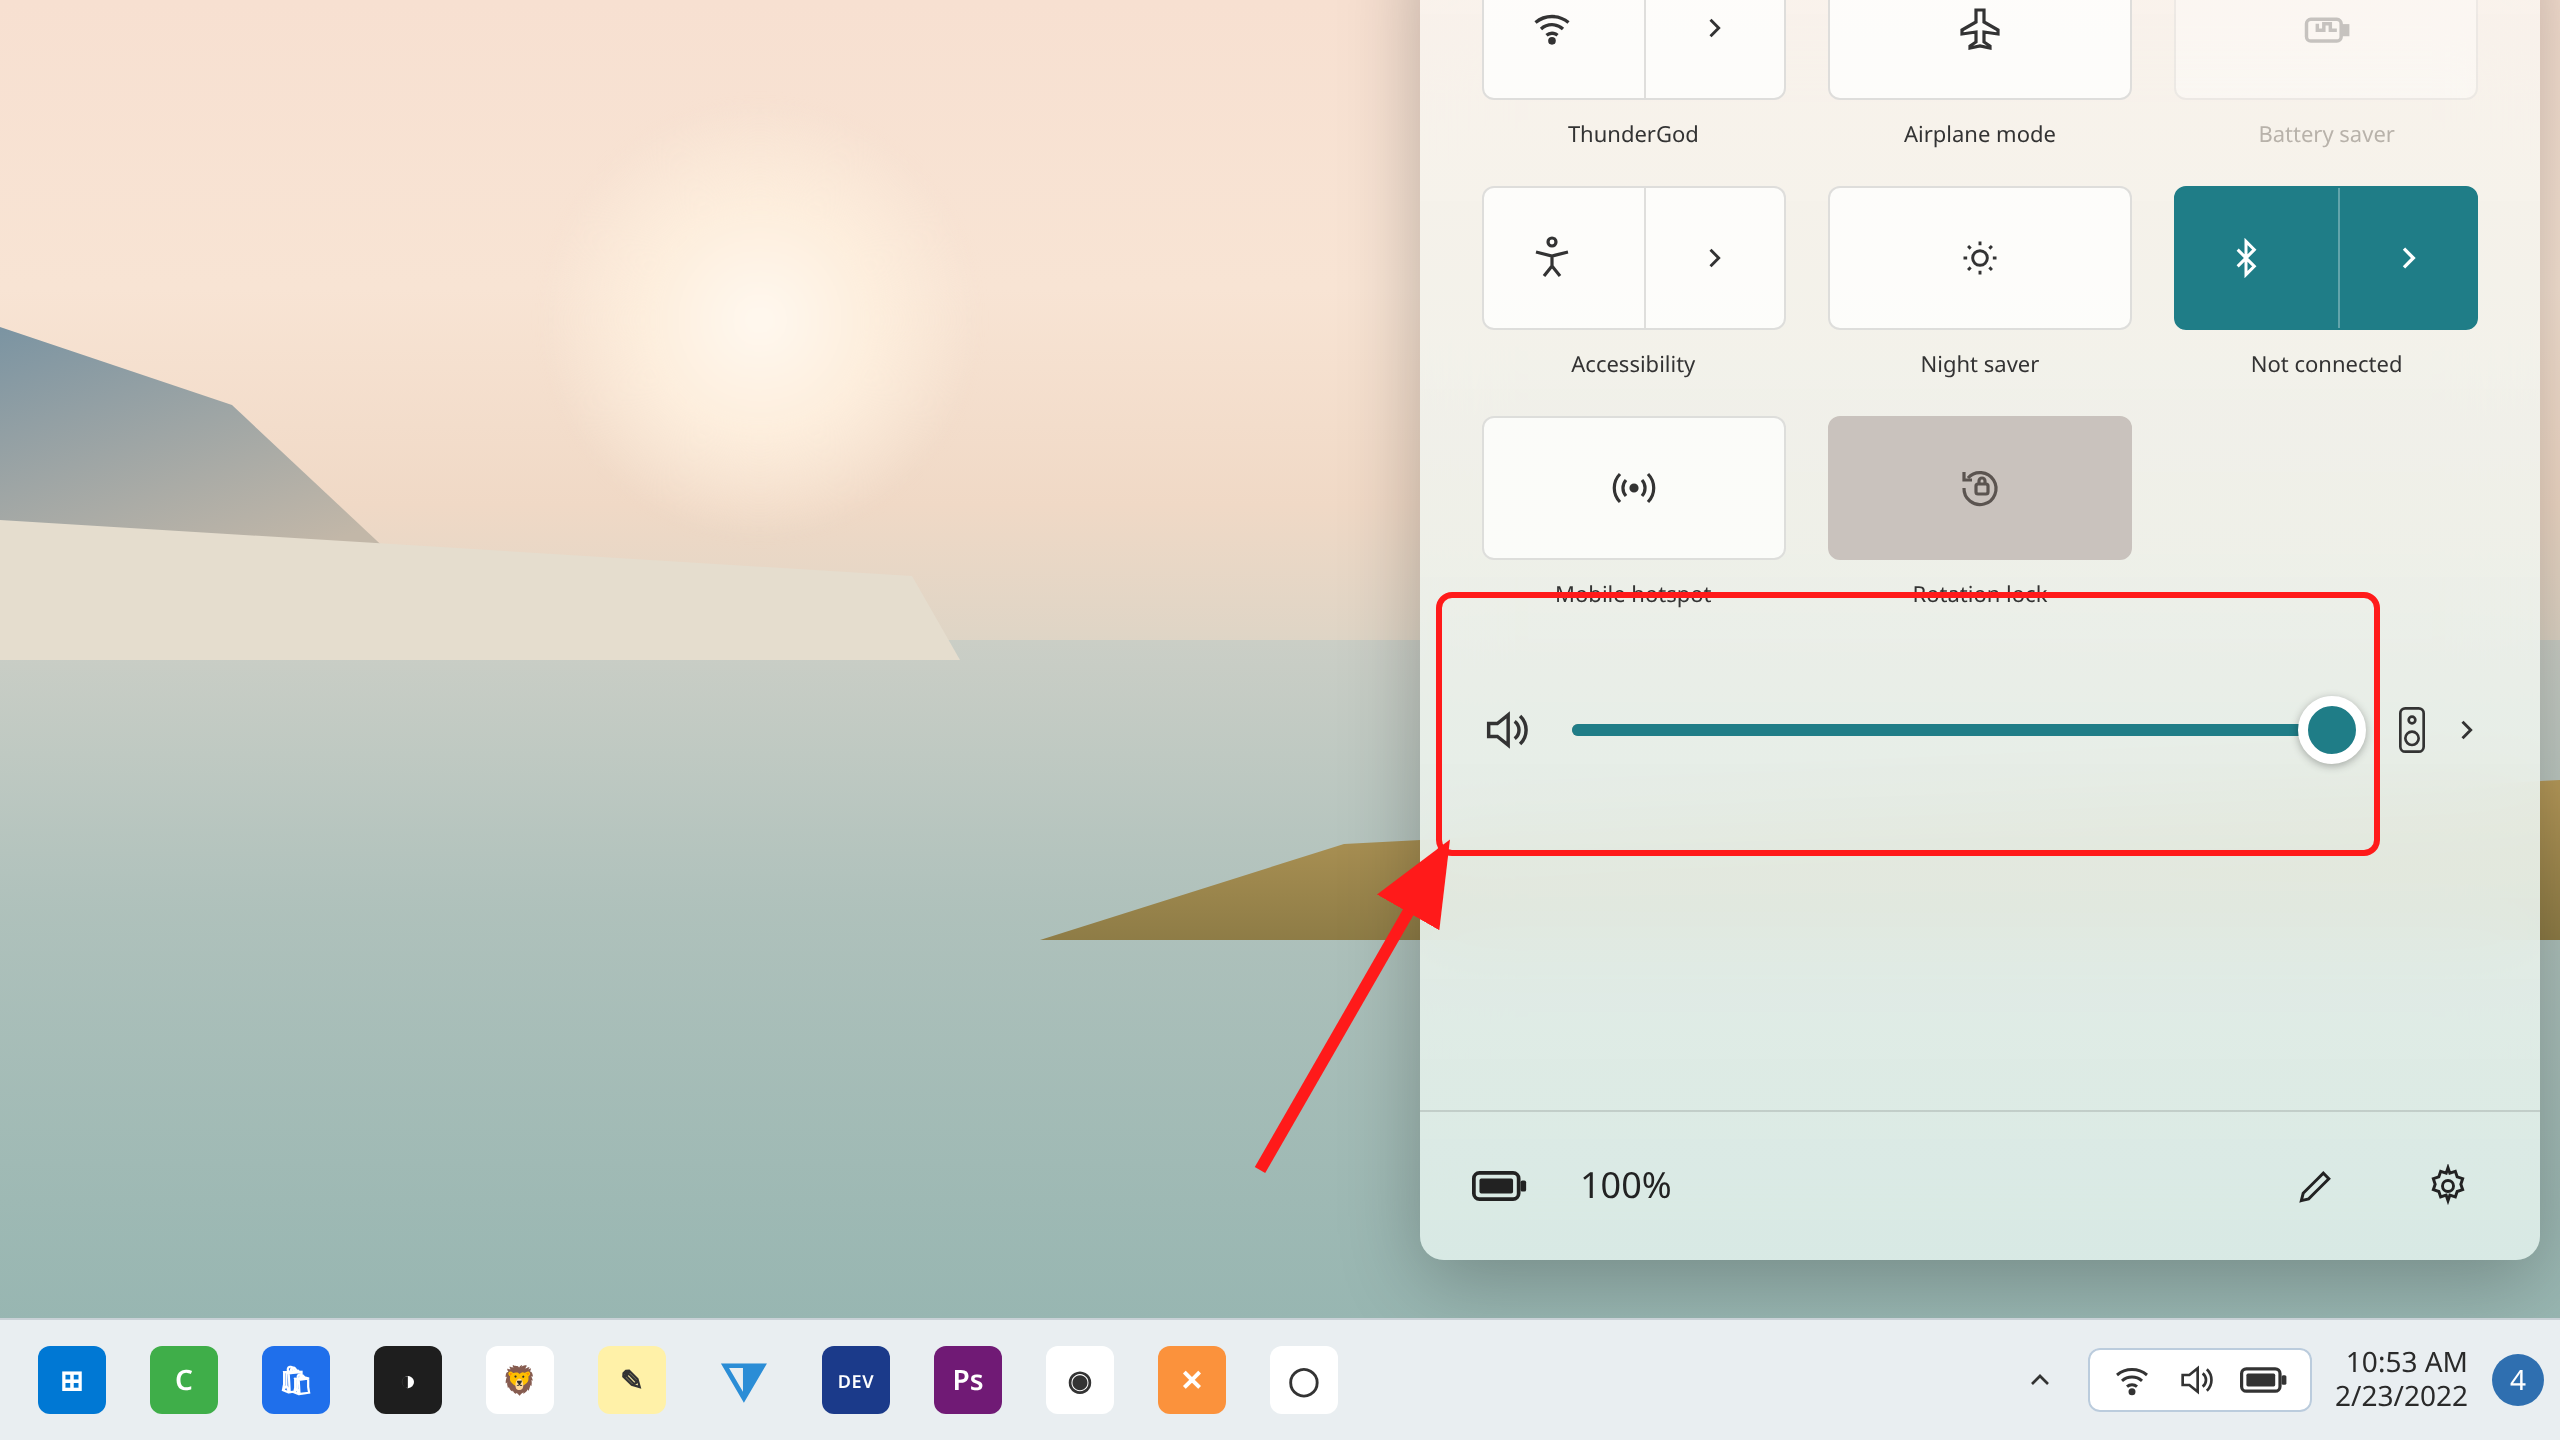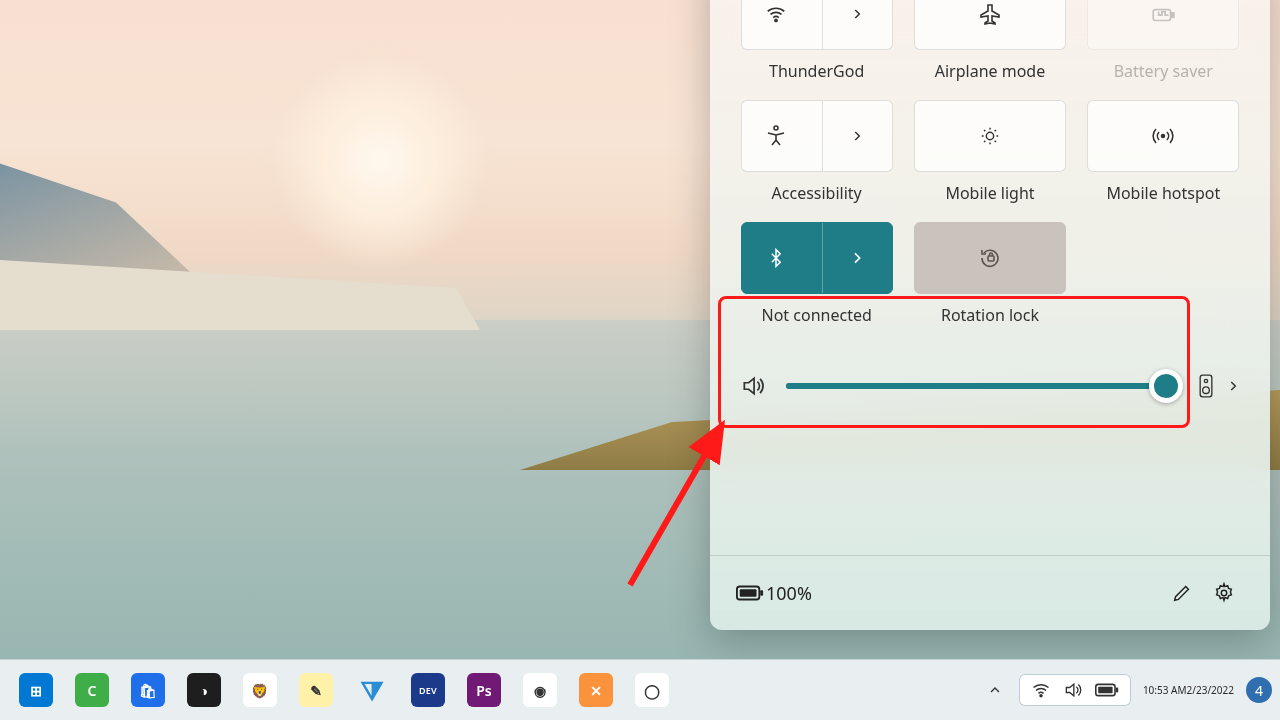--- a/index.html
+++ b/index.html
@@ -24,52 +24,52 @@
   .tiles{display:grid;grid-template-columns:repeat(3,1fr);gap:18px 20px;padding:18px 30px 0 30px}
   .tile-wrap{display:flex;flex-direction:column;align-items:center;gap:10px}
   .tile{width:150px;height:70px;border:1px solid rgba(0,0,0,.12);border-radius:6px;background:rgba(255,255,255,.75);
        display:flex;align-items:center;justify-content:center;gap:12px;font-size:18px;color:#222}
   .tile.split{padding:0}
   .tile.split .half{flex:1;height:100%;display:flex;align-items:center;justify-content:center}
   .tile.split .half+.half{border-left:1px solid rgba(0,0,0,.12)}
   .tile.active{background:#1f7d87;border-color:#1f7d87;color:#fff}
   .tile.active .half+.half{border-left-color:rgba(255,255,255,.3)}
   .tile.dim{background:#c9c2bd;border-color:#c9c2bd;color:#5b5450}
-  .tlabel{font-size:16px;color:#333;text-align:center}
+  .tlabel{font-size:11px;color:#333;text-align:center}
   .tlabel.faded{color:#b8b2aa}
 
   .sliders{padding:14px 30px 0 30px}
   .slider-row{display:flex;align-items:center;height:92px;gap:18px}
   .slider-row .icon{width:28px;text-align:center;color:#333}
   .track{position:relative;flex:1;height:6px;background:#9d9892;border-radius:3px}
   .fill{position:absolute;left:0;top:0;height:6px;background:#1f7d87;border-radius:3px}
   .thumb{position:absolute;top:50%;width:24px;height:24px;border-radius:50%;background:#1f7d87;border:5px solid #fff;
          box-shadow:0 1px 4px rgba(0,0,0,.3);transform:translate(-50%,-50%)}
   .tooltip{position:absolute;top:-58px;transform:translateX(-50%);background:#f6f2ec;border:1px solid rgba(0,0,0,.1);
          border-radius:6px;padding:6px 14px;font-size:22px;color:#222;box-shadow:0 2px 8px rgba(0,0,0,.15)}
   .after-icons{display:flex;align-items:center;gap:10px;color:#333;font-size:20px}
 
   .highlight{position:absolute;border:3px solid #ff1a1a;border-radius:8px;pointer-events:none}
   .arrow{position:absolute;pointer-events:none}
 
   .panel-footer{position:absolute;left:0;right:0;bottom:0;height:74px;border-top:1px solid rgba(0,0,0,.12);
-       display:flex;align-items:center;padding:0 26px;gap:2px;color:#222;font-size:18px}
+       display:flex;align-items:center;padding:0 26px;gap:26px;color:#222;font-size:18px}
   .panel-footer .spacer{flex:1}
   .foot-btn{width:40px;height:40px;border-radius:6px;display:flex;align-items:center;justify-content:center}
 
   
   .taskbar{position:absolute;left:0;right:0;bottom:0;height:60px;background:#e9eef1;border-top:1px solid #c9d1d6;
        display:flex;align-items:center}
   .tb-center{position:absolute;left:10px;display:flex;align-items:center;gap:4px}
   .tb-icon{width:52px;height:48px;display:flex;align-items:center;justify-content:center;border-radius:4px}
   .app{width:34px;height:34px;border-radius:6px;display:flex;align-items:center;justify-content:center;color:#fff;font-size:14px;font-weight:600}
   .tray{position:absolute;right:8px;display:flex;align-items:center;gap:4px;color:#2a2a2a;font-size:16px}
   .tray .group{display:flex;align-items:center;gap:12px;padding:6px 12px;border-radius:6px}
   .tray .group.active{background:#fff;box-shadow:inset 0 0 0 1px #bcd}
-  .clock{display:flex;flex-direction:row;align-items:flex-end;font-size:10px;line-height:17px;padding:0 8px}
+  .clock{display:flex;flex-direction:column;align-items:flex-end;font-size:14px;line-height:17px;padding:0 8px}
   .notif{width:26px;height:26px;border-radius:50%;background:#2f6fb0;color:#fff;display:flex;align-items:center;justify-content:center;font-size:14px}
 
   svg{display:block}
 </style>
 </head>
 <body>
 
 <div class="desktop">
   <div class="sun"></div>
   <div class="water"></div>
@@ -134,46 +134,46 @@
       </div>
       <div class="tlabel">Accessibility</div>
     </div>
     <div class="tile-wrap">
       <div class="tile">
         <svg width="22" height="22" viewBox="0 0 24 24" fill="none" stroke="#333" stroke-width="1.6">
             <circle cx="12" cy="12" r="4"></circle>
             <path d="M12 3v2M12 19v2M3 12h2M19 12h2M5.5 5.5l1.4 1.4M17.1 17.1l1.4 1.4M5.5 18.5l1.4-1.4M17.1 6.9l1.4-1.4"></path>
           </svg>
       </div>
-      <div class="tlabel">Mobile light</div>
-    </div>
+      <div class="tlabel">Night saver</div>
+    </div>
+    <div class="tile-wrap">
+      <div class="tile split active">
+        <div class="half">
+          <svg width="20" height="20" viewBox="0 0 24 24" fill="none" stroke="#fff" stroke-width="1.8">
+              <path d="M7 7l10 10-5 5V2l5 5L7 17"></path>
+            </svg>
+        </div>
+        <div class="half">
+          <svg width="16" height="16" viewBox="0 0 24 24" fill="none" stroke="#fff" stroke-width="2.5">
+              <path d="M9 5l7 7-7 7"></path>
+            </svg>
+        </div>
+      </div>
+      <div class="tlabel">Not connected</div>
+    </div>
+
     <div class="tile-wrap">
       <div class="tile">
         <svg width="24" height="24" viewBox="0 0 24 24" fill="none" stroke="#333" stroke-width="1.6">
             <circle cx="12" cy="12" r="1.5" fill="#333"></circle>
             <path d="M8 8a6 6 0 0 0 0 8M16 8a6 6 0 0 1 0 8M5 5a10 10 0 0 0 0 14M19 5a10 10 0 0 1 0 14"></path>
           </svg>
       </div>
       <div class="tlabel">Mobile hotspot</div>
-    </div>
-
-    <div class="tile-wrap">
-      <div class="tile split active">
-        <div class="half">
-          <svg width="20" height="20" viewBox="0 0 24 24" fill="none" stroke="#fff" stroke-width="1.8">
-              <path d="M7 7l10 10-5 5V2l5 5L7 17"></path>
-            </svg>
-        </div>
-        <div class="half">
-          <svg width="16" height="16" viewBox="0 0 24 24" fill="none" stroke="#fff" stroke-width="2.5">
-              <path d="M9 5l7 7-7 7"></path>
-            </svg>
-        </div>
-      </div>
-      <div class="tlabel">Not connected</div>
     </div>
     <div class="tile-wrap">
       <div class="tile dim">
         <svg width="24" height="24" viewBox="0 0 24 24" fill="none" stroke="#5b5450" stroke-width="1.6">
             <path d="M4 12a8 8 0 1 0 2-5"></path>
             <path d="M4 4v4h4"></path>
             <rect x="10" y="10" width="6" height="5" rx="1"></rect>
             <path d="M11.5 10V8.5a1.5 1.5 0 0 1 3 0V10"></path>
           </svg>
       </div>

